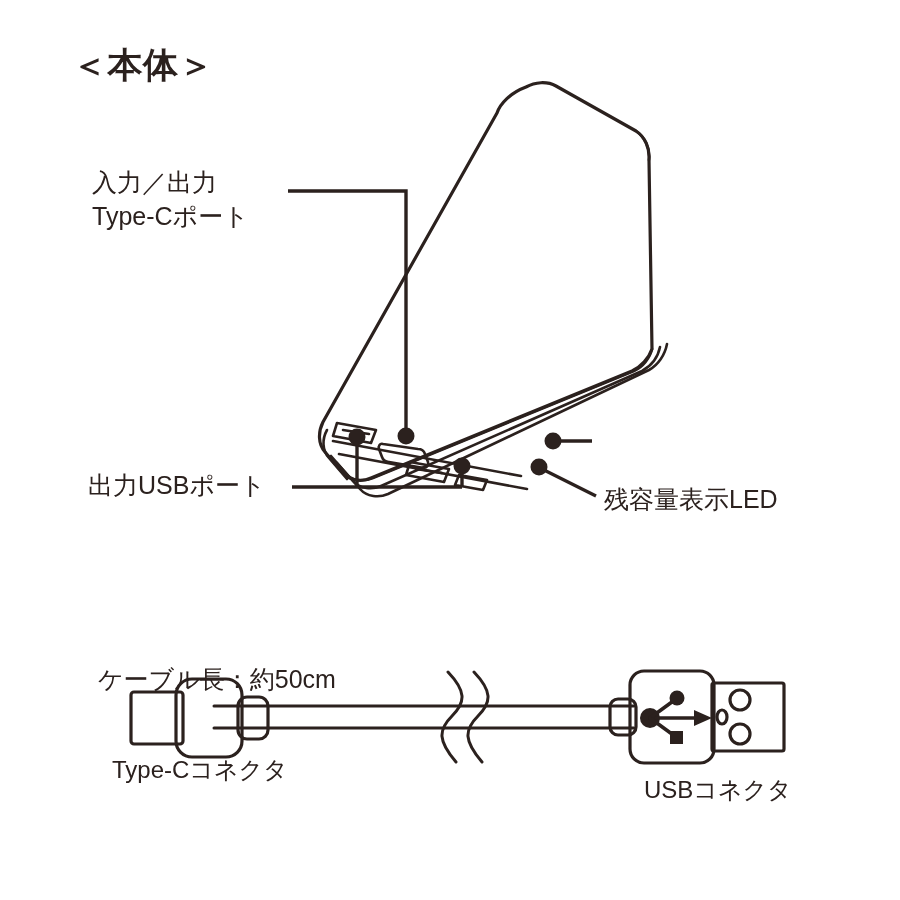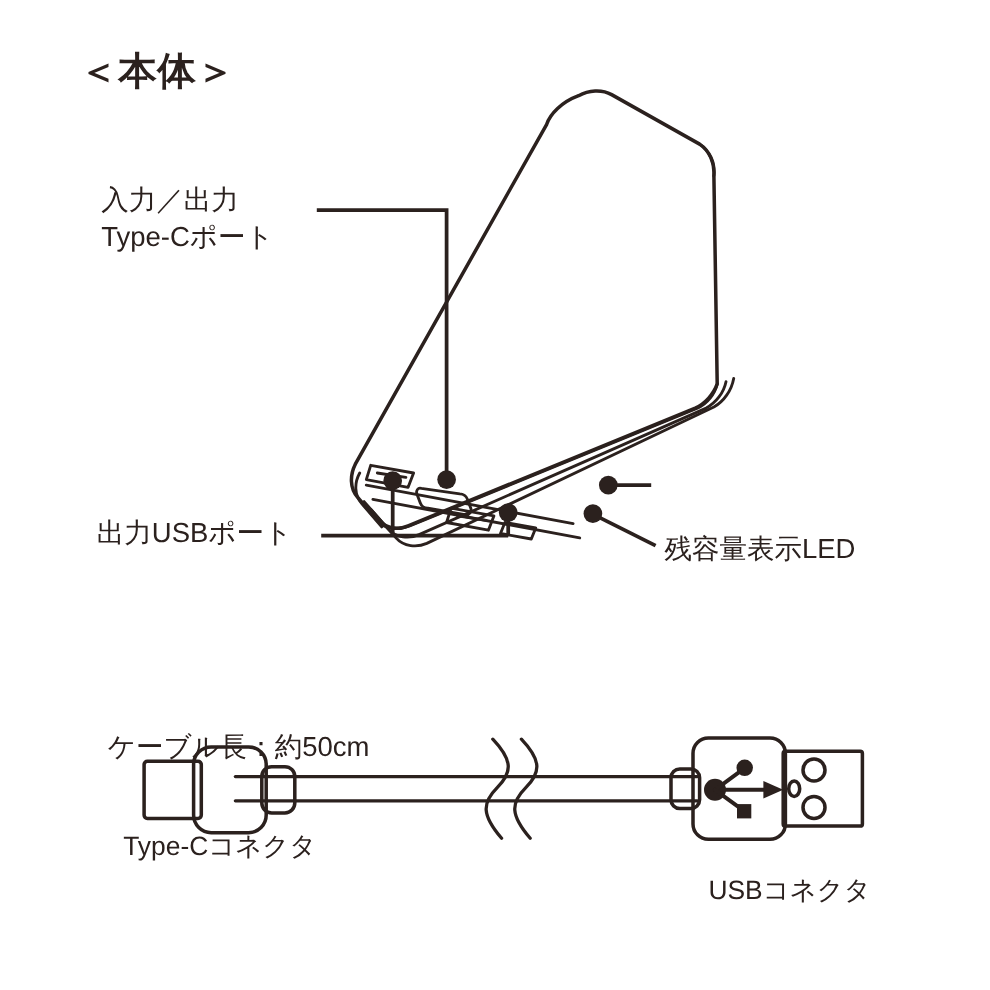--- a/index.html
+++ b/index.html
@@ -225,16 +225,16 @@
   <div class="txt callout" style="left:88px; top:471px;text-align:right;">出力USBポート</div>
 
 
   <div class="txt callout" style="left:604px; top:485px;">残容量表示LED</div>
 
 
   <div class="txt sublabel" style="left:98px; top:637px;margin-top:28px;">ケーブル長：約50cm</div>
 
   <div class="txt connlabel" style="left:112px; top:756px;">Type-Cコネクタ</div>
 
-  <div class="txt connlabel" style="left:644px; top:776px;margin-top:20px;">USBコネクタ</div>
+  <div class="txt connlabel" style="left:644px; top:776px;">USBコネクタ</div>
 
 
 </div>
 
 </body></html>

